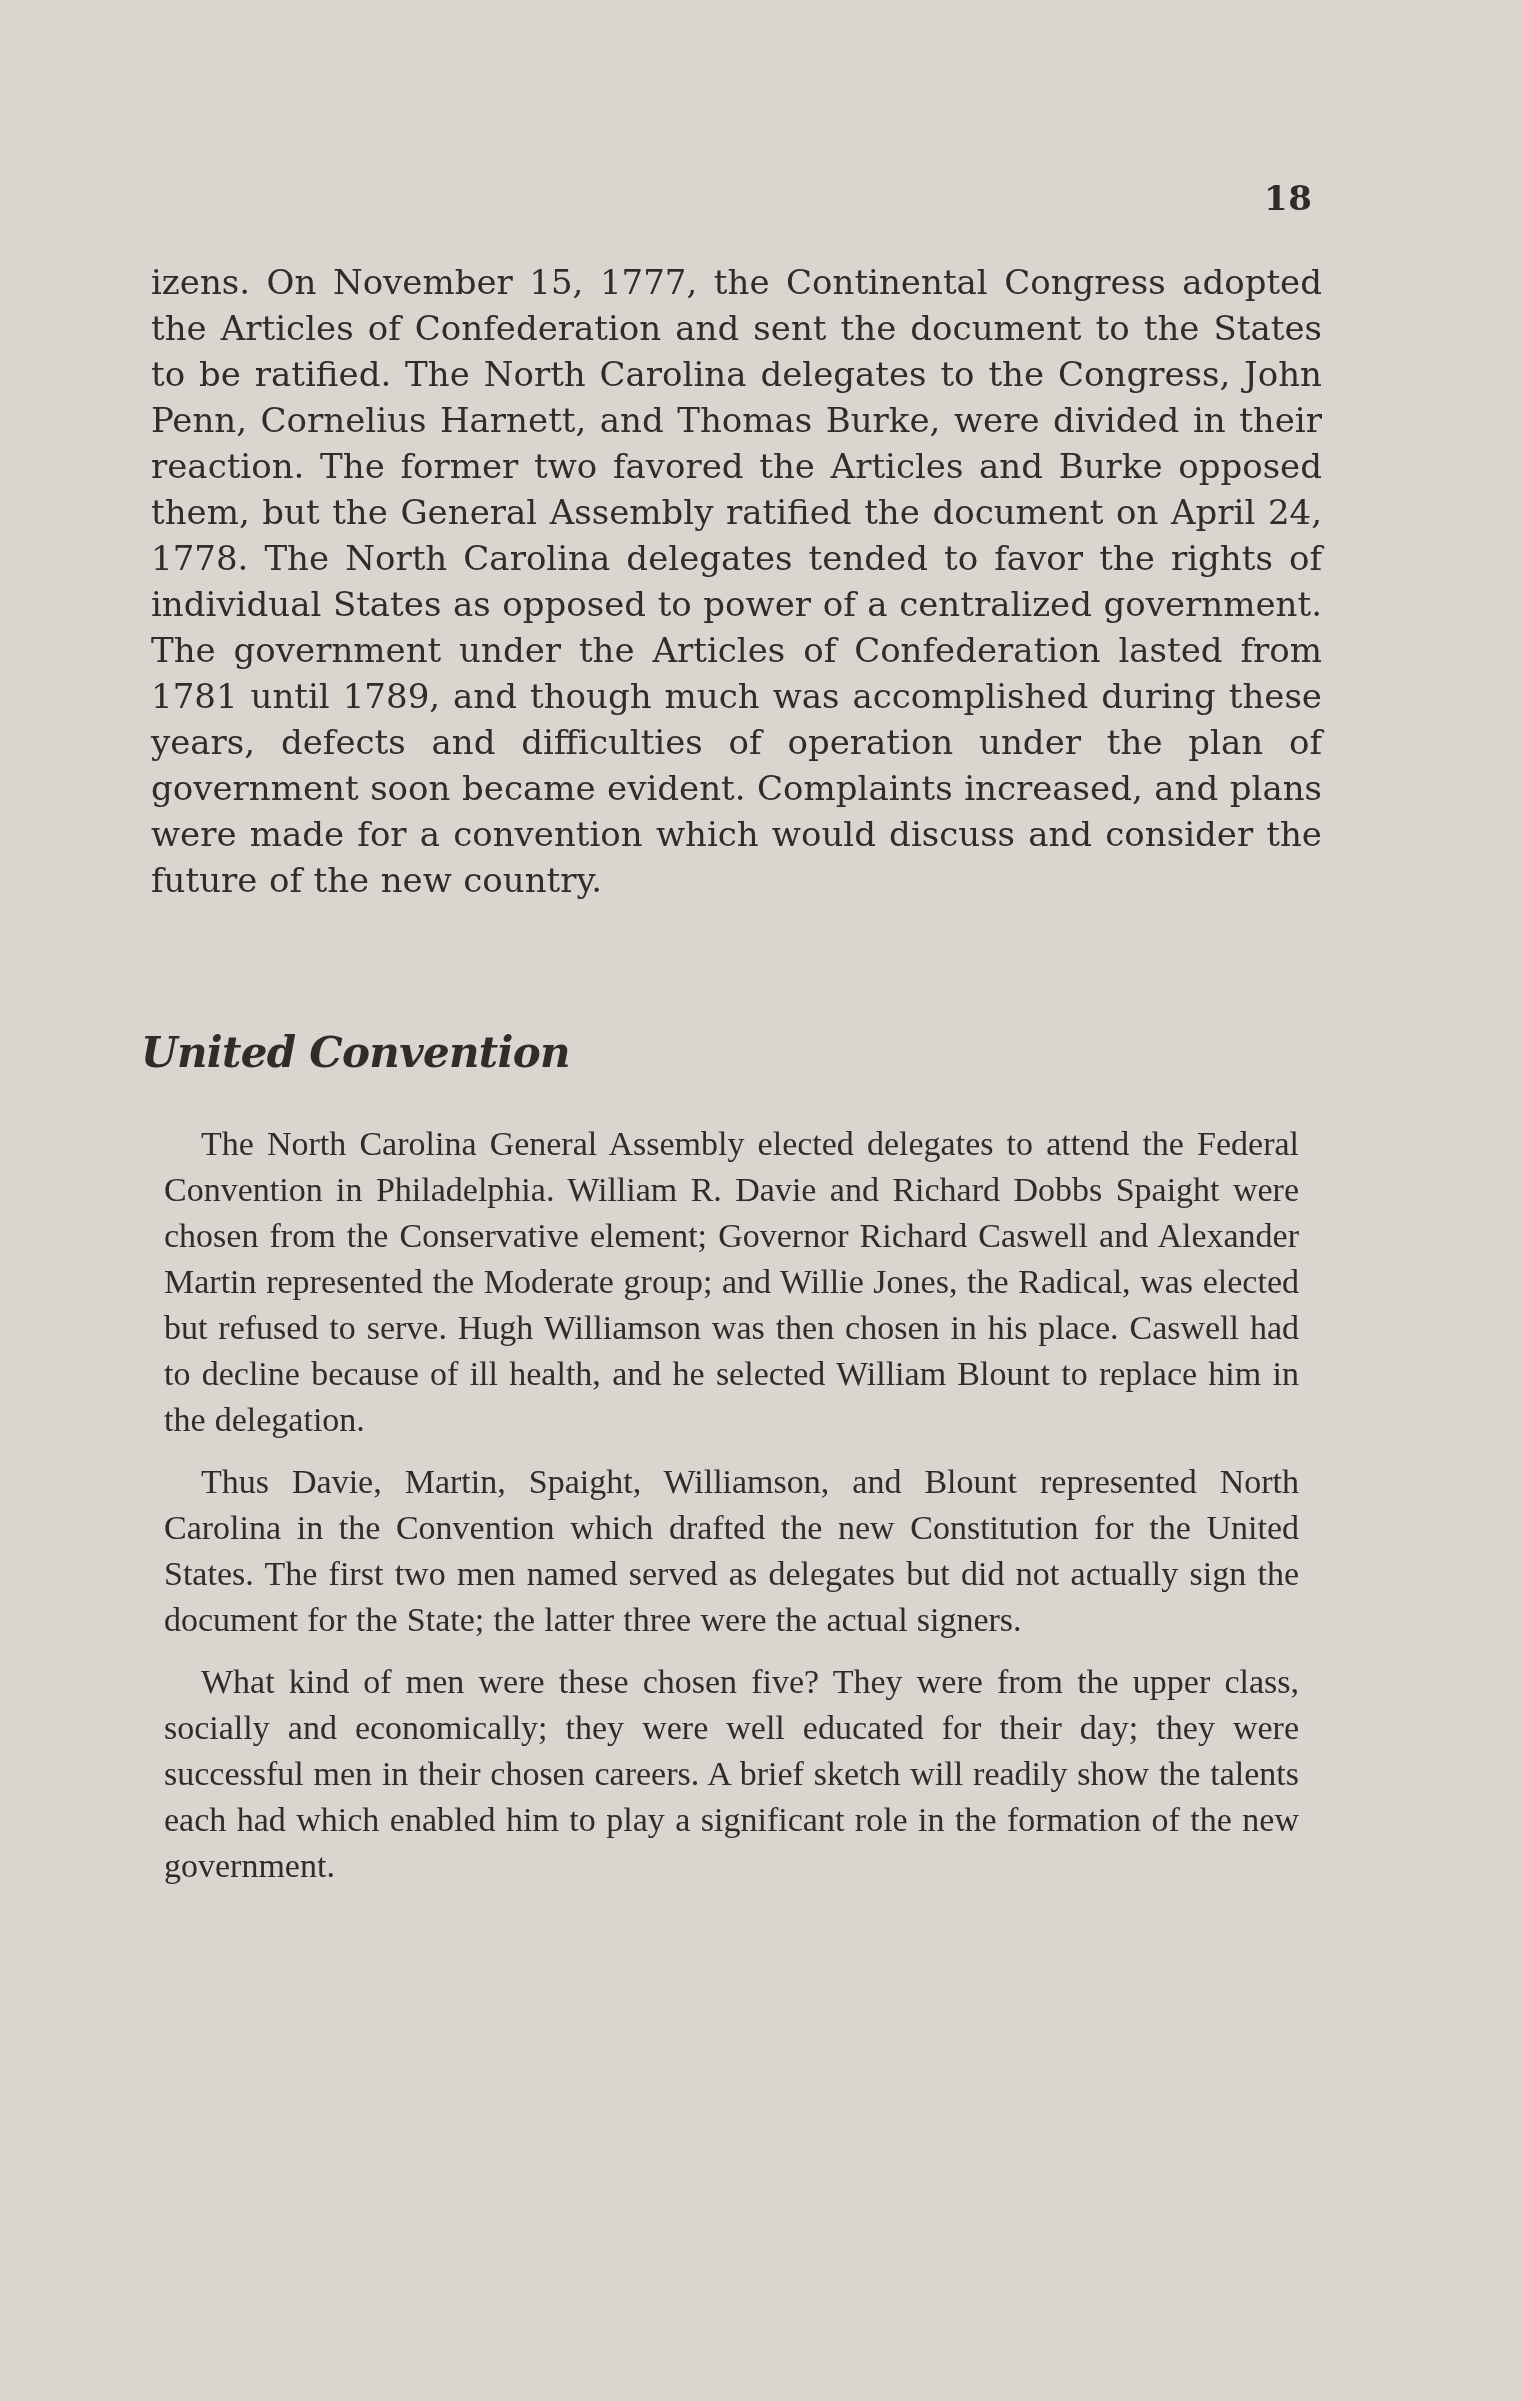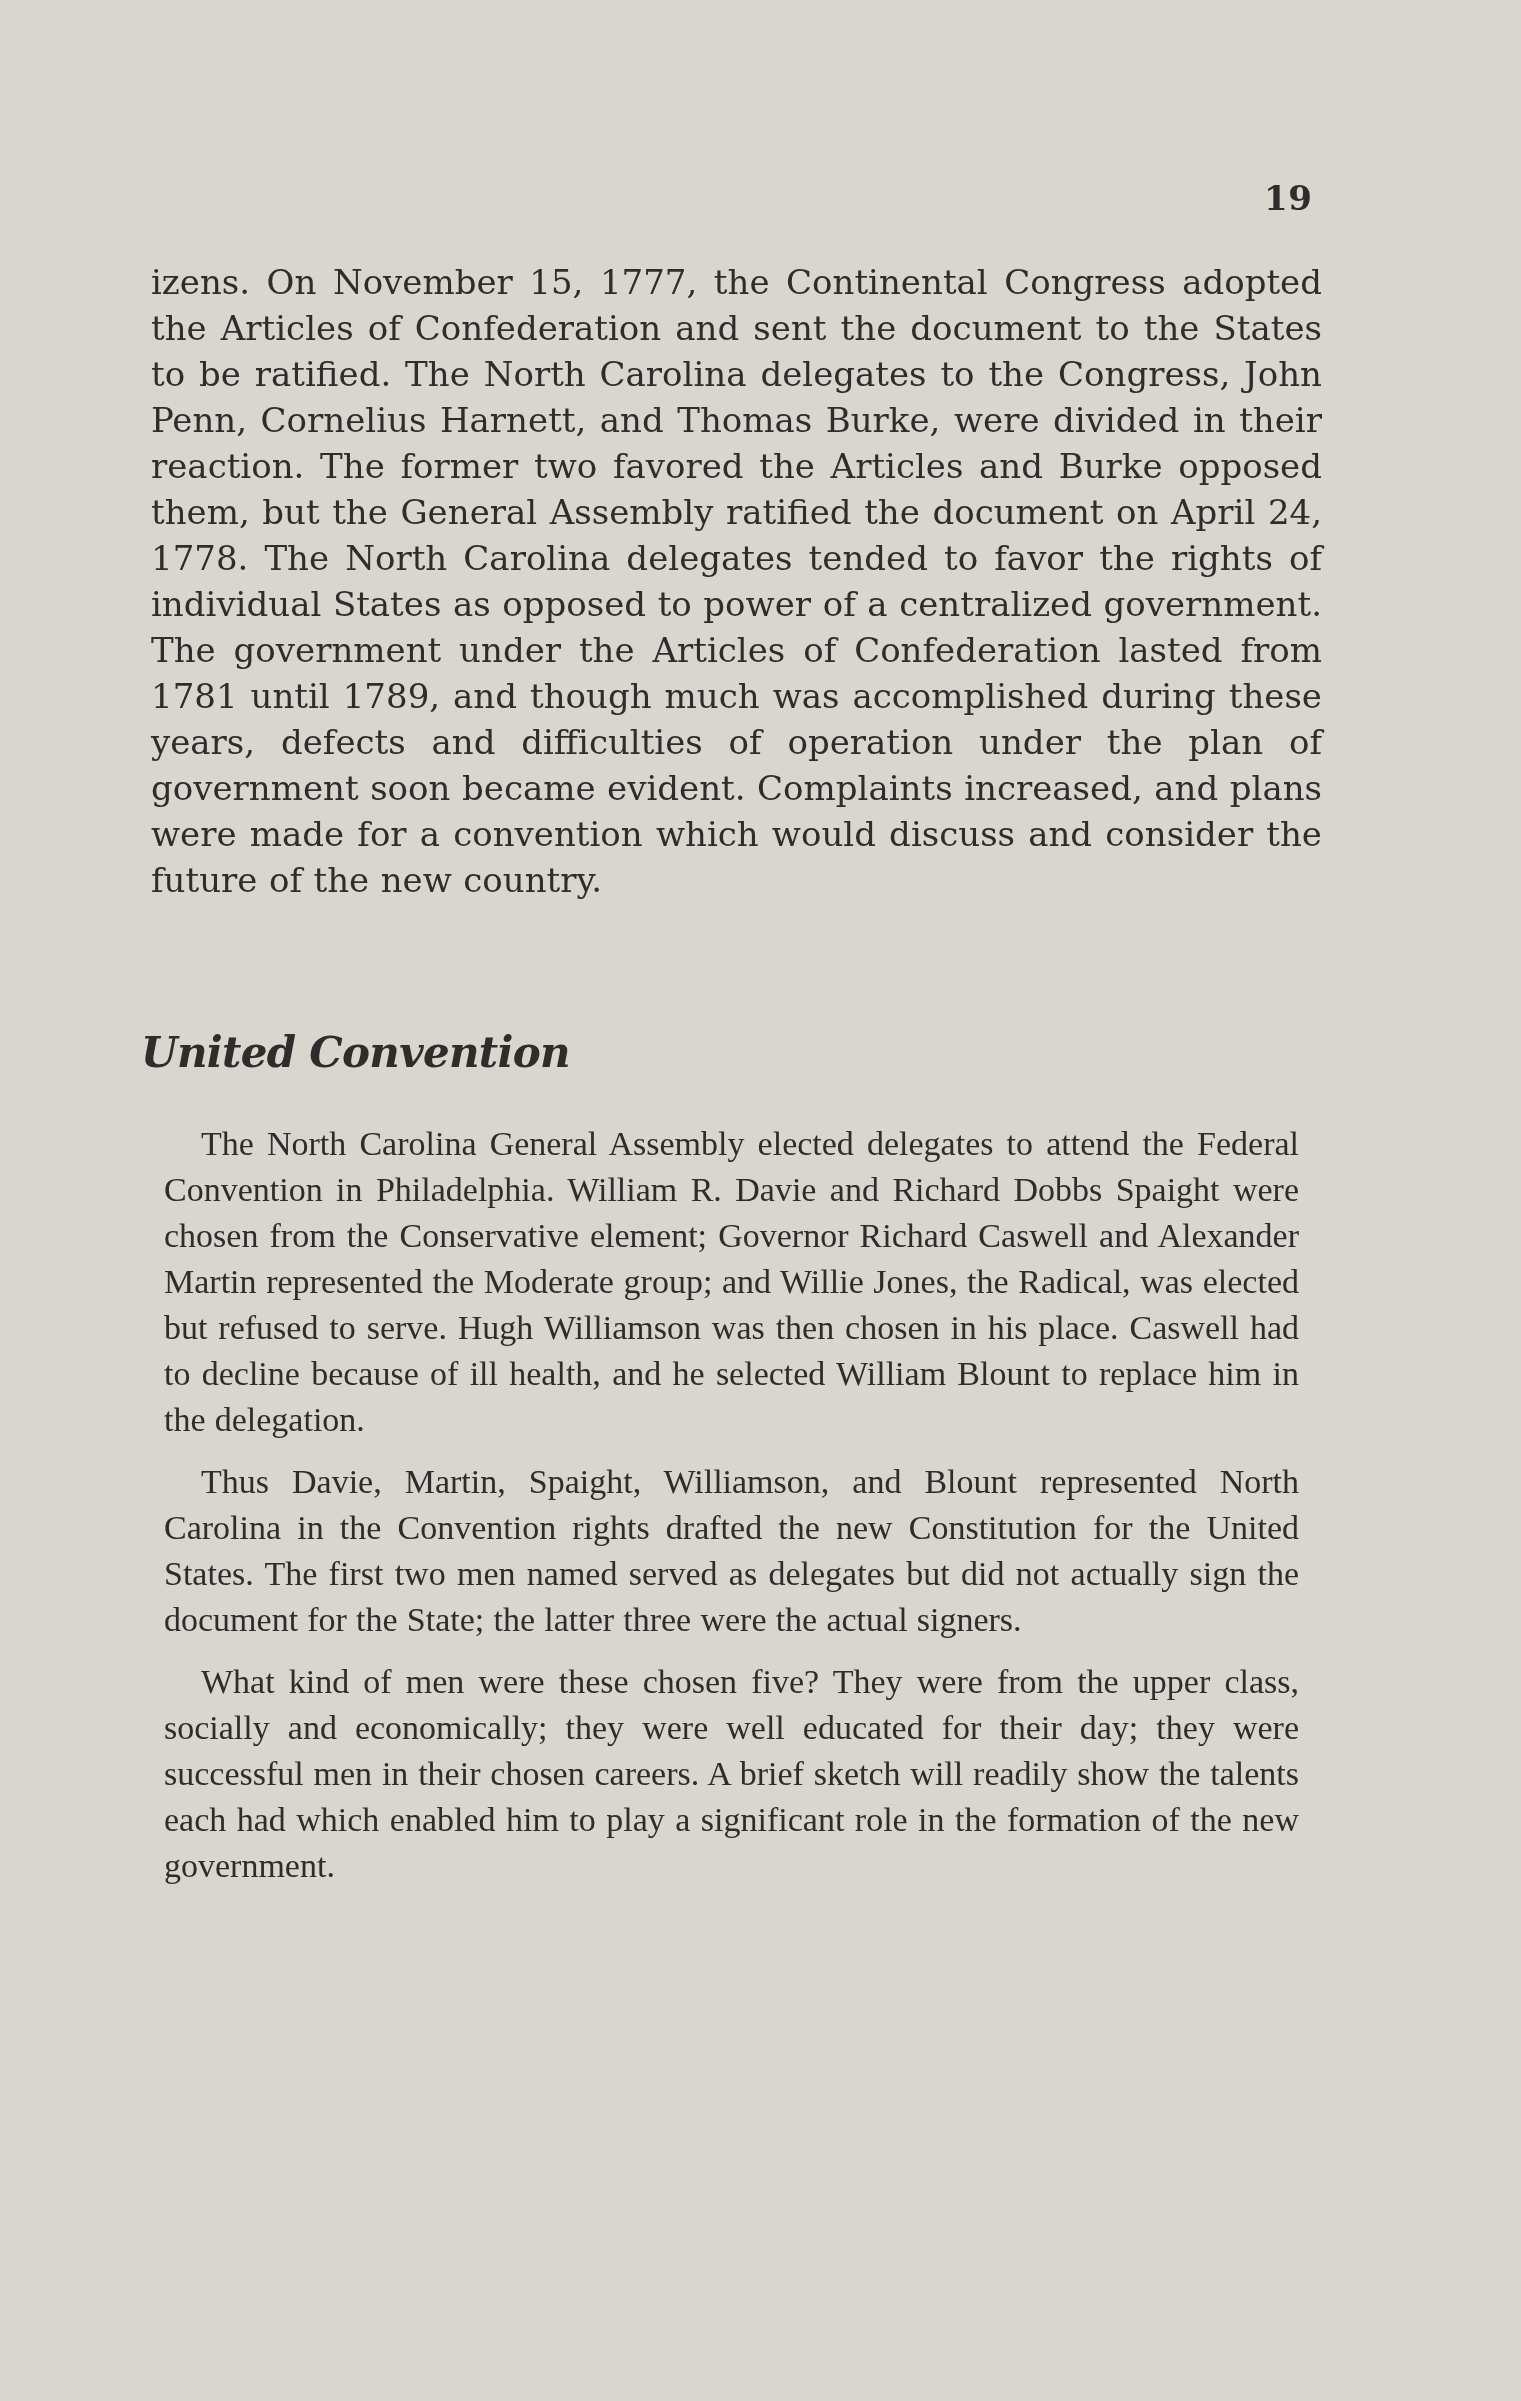--- a/index.html
+++ b/index.html
@@ -58,26 +58,26 @@
       font-family: Liberation Serif, serif;
     }
     .block1 p {
       margin: 0;
       text-align: justify;
     }
   </style>
 </head>
 <body>
 
-<div class="page-number">19</div>
+<div class="page-number">18</div>
 
 <div class="block block1">
   <p>izens. On November 15, 1777, the Continental Congress adopted the Articles of Confederation and sent the document to the States to be ratified. The North Carolina delegates to the Con­gress, John Penn, Cornelius Harnett, and Thomas Burke, were divided in their reaction. The former two favored the Articles and Burke opposed them, but the General Assembly ratified the document on April 24, 1778. The North Carolina delegates tended to favor the rights of individual States as opposed to power of a centralized government. The government under the Articles of Confederation lasted from 1781 until 1789, and though much was accomplished during these years, defects and difficulties of operation under the plan of government soon became evident. Complaints increased, and plans were made for a convention which would discuss and consider the future of the new country.</p>
 </div>
 
 <div class="heading">United Convention</div>
 
 <div class="block block2">
   <p>The North Carolina General Assembly elected delegates to attend the Federal Convention in Philadelphia. William R. Davie and Richard Dobbs Spaight were chosen from the Conservative element; Governor Richard Caswell and Alexander Martin rep­resented the Moderate group; and Willie Jones, the Radical, was elected but refused to serve. Hugh Williamson was then chosen in his place. Caswell had to decline because of ill health, and he selected William Blount to replace him in the delegation.</p>
-  <p>Thus Davie, Martin, Spaight, Williamson, and Blount rep­resented North Carolina in the Convention rights drafted the new Constitution for the United States. The first two men named served as delegates but did not actually sign the document for the State; the latter three were the actual signers.</p>
+  <p>Thus Davie, Martin, Spaight, Williamson, and Blount rep­resented North Carolina in the Convention which drafted the new Constitution for the United States. The first two men named served as delegates but did not actually sign the document for the State; the latter three were the actual signers.</p>
   <p>What kind of men were these chosen five? They were from the upper class, socially and economically; they were well edu­cated for their day; they were successful men in their chosen careers. A brief sketch will readily show the talents each had which enabled him to play a significant role in the formation of the new government.</p>
 </div>
 
 
 </body></html>

